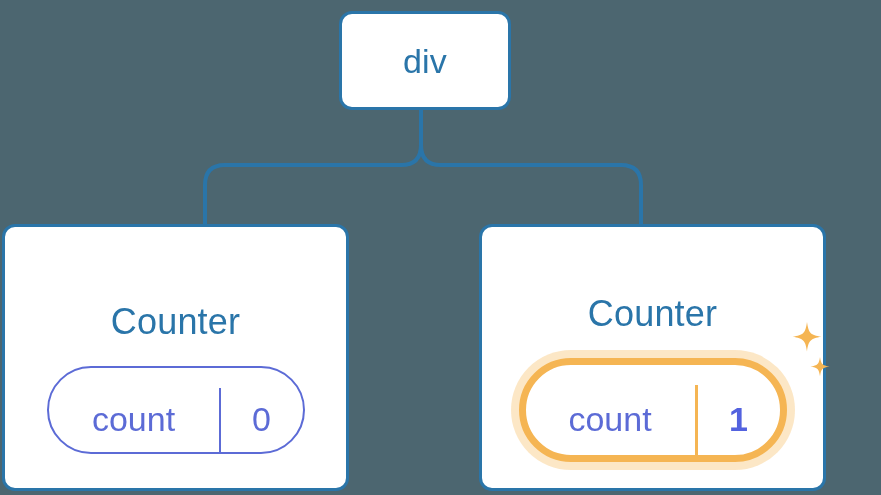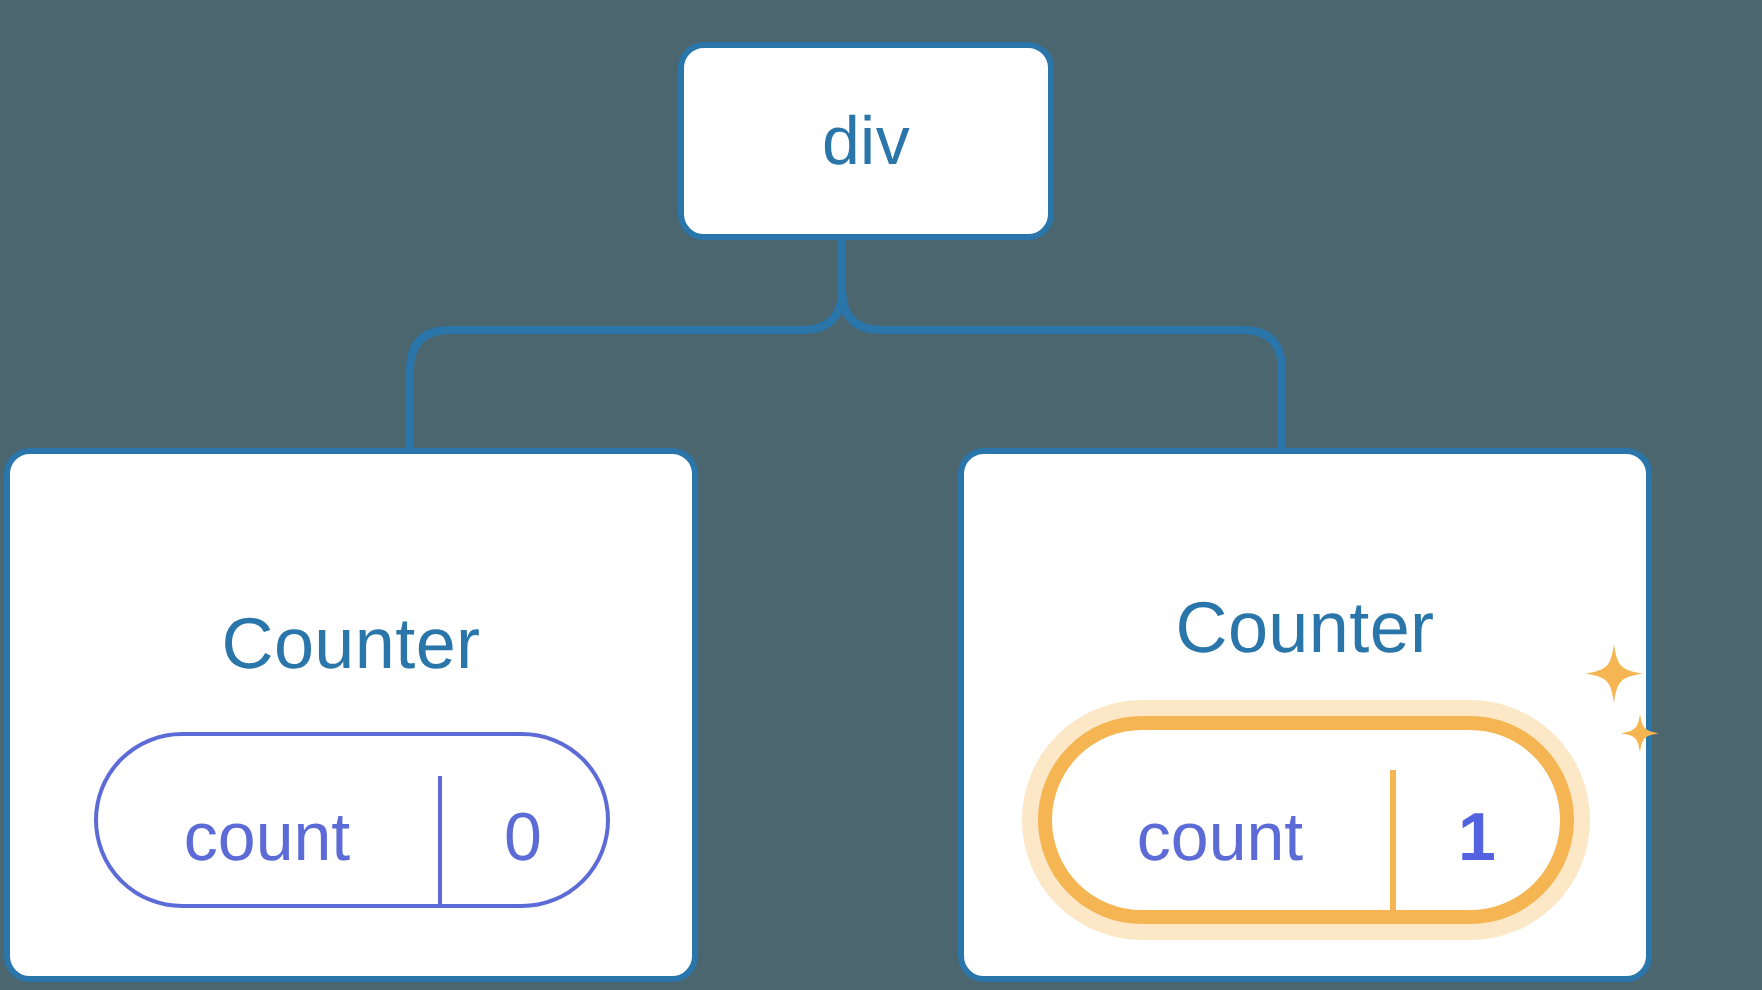--- a/index.html
+++ b/index.html
@@ -40,22 +40,22 @@
     border-radius: 13px;
     box-sizing: border-box;
     display: flex;
     flex-direction: column;
     align-items: center;
   }
 
   
   .node-root {
     left: 339px;
-    top: 21px;
-    width: 188px;
+    top: 11px;
+    width: 172px;
     height: 99px;
     justify-content: center;
     text-align: center;
   }
   .node-root .node-title {
     font-size: 34px;
     color: #2a75a9;
     letter-spacing: 0.2px;
     line-height: 1;
   }

